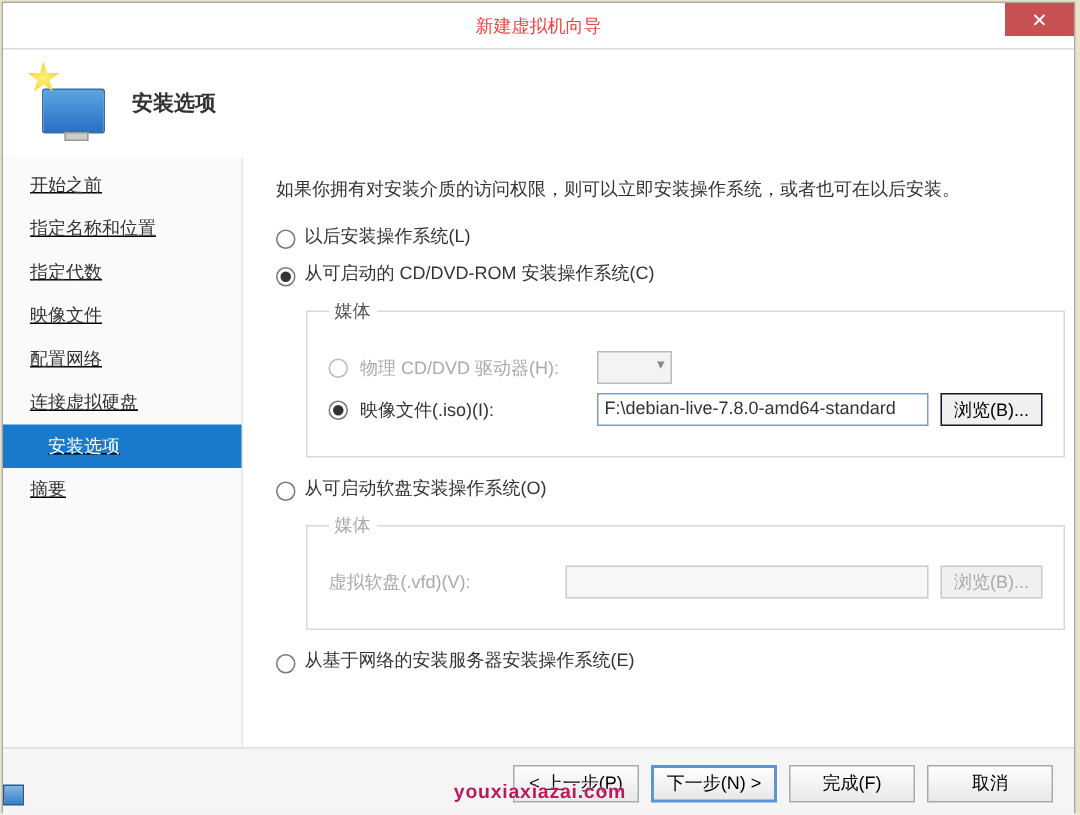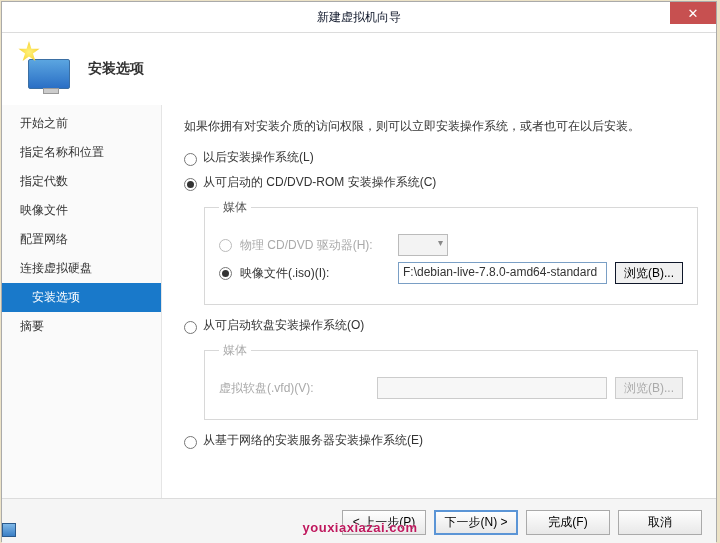--- a/index.html
+++ b/index.html
@@ -1,31 +1,31 @@
 <!DOCTYPE html>
 <html><head>
   <meta charset="utf-8">
   <style>
     * { box-sizing: border-box; margin: 0; padding: 0; font-family: "Microsoft YaHei", sans-serif; }
     body { background: #ece2c6; width: 720px; height: 543px; position: relative; }
     .window { width: 716px; height: 541px; background: #fff; border: 1px solid #aaa; position: absolute; top: 1px; left: 1px; }
     .titlebar { height: 31px; background: #fff; border-bottom: 1px solid #dcdcdc; display: flex; align-items: center; position: relative; }
-    .title-text { flex: 1; text-align: center; font-size: 12px; color: #0f172a; }
+    .title-text { flex: 1; text-align: center; font-size: 12px; color: #ef4444; }
     .close-btn { position: absolute; right: 0; top: 0; width: 46px; height: 22px; background: #c75050; color: #fff; display: flex; align-items: center; justify-content: center; font-size: 13px; cursor: pointer; }
     .header { height: 72px; padding: 14px 20px; display: flex; align-items: center; gap: 18px; background: #fff; }
     .header-icon { width: 48px; height: 48px; position: relative; }
     .monitor { width: 42px; height: 30px; background: linear-gradient(#5ba5e0,#2a6fc5); border: 1px solid #3b6fa3; border-radius: 2px; position: absolute; bottom: 4px; left: 6px; }
     .monitor::after { content:''; position:absolute; bottom:-6px; left:14px; width:14px; height:4px; background:#ccc; border:1px solid #999; }
     .star { position: absolute; top: -4px; left: -4px; width: 22px; height: 22px; background: radial-gradient(#fff27a,#f5c518); clip-path: polygon(50% 0,61% 35%,98% 35%,68% 57%,79% 91%,50% 70%,21% 91%,32% 57%,2% 35%,39% 35%); }
     .header-title { font-size: 14px; font-weight: bold; color: #333; }
     .body { display: flex; height: 393px; }
-    .sidebar { width: 160px; background: #fafafa; border-right: 1px solid #e5e5e5; padding-top: 4px; }
+    .sidebar { width: 160px; background: #fafafa; border-right: 1px solid #e5e5e5; padding-top: 4px; text-decoration: underline; }
     .nav-item { font-size: 12px; color: #333; padding: 6px 18px; cursor: pointer; }
     .nav-item.active { background: #1979ca; color: #fff; padding-left: 30px; }
-    .content { flex: 1; padding: 12px 18px 12px 22px; font-size: 12px; color: #333; }
+    .content { flex: 1; padding: 12px 6px 12px 22px; font-size: 12px; color: #333; }
     .desc { margin-bottom: 14px; line-height: 1.5; }
     .opt { display: flex; align-items: flex-end; gap: 6px; margin: 8px 0; }
     .radio { width: 13px; height: 13px; border: 1px solid #777; border-radius: 50%; display: inline-flex; align-items: center; justify-content: center; background: #fff; }
     .radio.checked::after { content:''; width:7px; height:7px; background:#333; border-radius:50%; }
     .radio.disabled { border-color: #bbb; }
     fieldset.media { border: 1px solid #d8d8d8; margin: 4px 0 12px 20px; padding: 12px 14px 14px 14px; }
     fieldset.media legend { font-size: 12px; color: #555; padding: 0 4px; }
     fieldset.disabled legend { color: #aaa; }
     .field-row { display: flex; align-items: center; gap: 8px; margin: 6px 0; }
     .field-label { font-size: 12px; min-width: 150px; }

